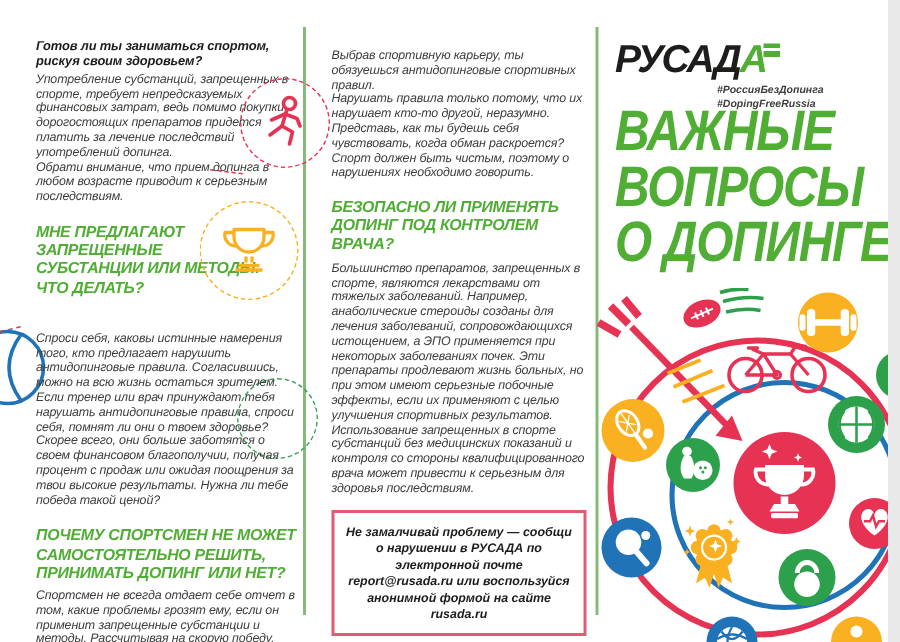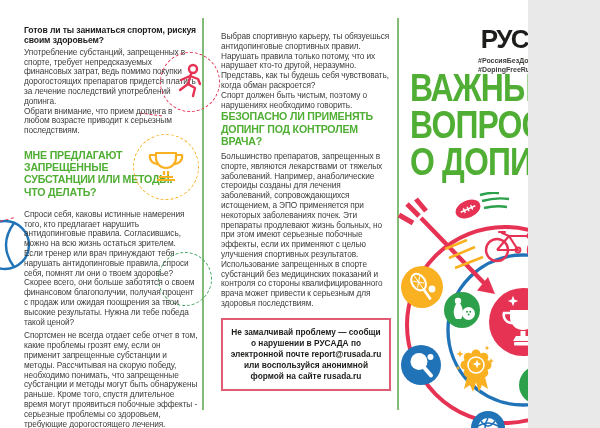--- a/index.html
+++ b/index.html
@@ -1,31 +1,31 @@
 <!DOCTYPE html>
 <html><head>
 <meta charset="utf-8">
 <style>
   html,body{margin:0;padding:0;background:#e9e9e9;}
-  #page{position:relative;width:528px;height:428px;background:#ffffff;overflow:hidden;
-        font-family:"Liberation Sans",sans-serif;color:#3d3d3b;}
+  #page{position:relative;width:592px;height:428px;background:#ffffff;overflow:hidden;
+        font-family:"Liberation Sans",sans-serif;color:#3d3d3b;font-style:italic;}
   .divider{position:absolute;top:18px;height:392px;width:2px;background:#83bc77;}
   
   .col{position:absolute;z-index:2;}
   #col1{left:24px;top:25px;width:174px;}
   #col2{left:221px;top:27px;width:170px;}
   .h-black{font-size:8.6px;font-weight:bold;color:#1d1d1b;line-height:10.4px;letter-spacing:-0.1px;}
   .h-green{font-size:10.6px;font-weight:bold;color:#4fae33;line-height:12.2px;letter-spacing:-0.2px;text-transform:uppercase;}
   .body-text{font-size:8.3px;line-height:9.8px;letter-spacing:-0.1px;white-space:pre-line;color:#3d3d3b;}
   .mt2{margin-top:2px;} .mt4{margin-top:4px;} .mt5{margin-top:5px;}
-  .mt6{margin-top:12px;} .mt12{} .mt13{margin-top:13px;}
+  .mt6{margin-top:23px;} .mt12{margin-top:12px;} .mt13{margin-top:13px;}
   .notice{margin-top:9px;border:2px solid #e05c72;padding:7px 5px;text-align:center;
           font-size:8.3px;font-weight:bold;color:#1d1d1b;line-height:11px;}
   
-  #logo{position:absolute;left:410px;top:26px;width:180px;text-align:right;z-index:2;
+  #logo{position:absolute;left:410px;top:26px;width:180px;z-index:2;
         font-weight:bold;font-size:26px;line-height:26px;letter-spacing:-1.5px;color:#1d1d1b;white-space:nowrap;}
   #logo .accent{color:#4fae33;}
   .logo-bars{display:inline-block;width:11px;margin-left:-1px;vertical-align:8px;}
   .logo-bars div{height:3.2px;background:#4fae33;margin:2.6px 0;}
   #hashtags{position:absolute;left:478px;top:57px;z-index:2;font-size:7px;font-weight:600;
             line-height:8.8px;color:#3d3d3b;letter-spacing:0;}
   #title{position:absolute;left:410px;top:70px;z-index:2;color:#4fae33;font-weight:bold;
          font-size:38px;line-height:37px;letter-spacing:-1px;transform:scaleX(0.84);
          transform-origin:left top;white-space:nowrap;}
   
@@ -47,20 +47,21 @@
   <div class="divider" style="left:202px;"></div>
   <div class="divider" style="left:397px;"></div>
 
   <div id="col1" class="col">
     <div class="h-black">Готов ли ты заниматься спортом, рискуя своим здоровьем?</div>
     <div class="body-text mt2">Употребление субстанций, запрещенных в спорте, требует непредсказуемых финансовых затрат, ведь помимо покупки дорогостоящих препаратов придется платить за лечение последствий употреблений допинга.
 Обрати внимание, что прием допинга в любом возрасте приводит к серьезным последствиям.</div>
     <div class="h-green mt13" style="width:150px;">МНЕ ПРЕДЛАГАЮТ ЗАПРЕЩЕННЫЕ СУБСТАНЦИИ ИЛИ МЕТОДЫ. ЧТО ДЕЛАТЬ?</div>
     <div class="body-text mt6">Спроси себя, каковы истинные намерения того, кто предлагает нарушить антидопинговые правила. Согласившись, можно на всю жизнь остаться зрителем.
 Если тренер или врач принуждают тебя нарушать антидопинговые правила, спроси себя, помнят ли они о твоем здоровье? Скорее всего, они больше заботятся о своем финансовом благополучии, получая процент с продаж или ожидая поощрения за твои высокие результаты. Нужна ли тебе победа такой ценой?</div>
+    <div class="h-green mt13">ПОЧЕМУ СПОРТСМЕН НЕ МОЖЕТ САМОСТОЯТЕЛЬНО РЕШИТЬ, ПРИНИМАТЬ ДОПИНГ ИЛИ НЕТ?</div>
     <div class="body-text mt4">Спортсмен не всегда отдает себе отчет в том, какие проблемы грозят ему, если он применит запрещенные субстанции и методы. Рассчитывая на скорую победу, необходимо понимать, что запрещенные субстанции и методы могут быть обнаружены раньше. Кроме того, спустя длительное время могут проявиться побочные эффекты - серьезные проблемы со здоровьем, требующие дорогостоящего лечения.</div>
   </div>
 
   <div id="col2" class="col">
     <div class="body-text mt5">Выбрав спортивную карьеру, ты обязуешься антидопинговые спортивных правил.
 Нарушать правила только потому, что их нарушает кто-то другой, неразумно. Представь, как ты будешь себя чувствовать, когда обман раскроется?
 Спорт должен быть чистым, поэтому о нарушениях необходимо говорить.</div>
     <div class="h-green mt12">БЕЗОПАСНО ЛИ ПРИМЕНЯТЬ ДОПИНГ ПОД КОНТРОЛЕМ ВРАЧА?</div>
     <div class="body-text mt5">Большинство препаратов, запрещенных в спорте, являются лекарствами от тяжелых заболеваний. Например, анаболические стероиды созданы для лечения заболеваний, сопровождающихся истощением, а ЭПО применяется при некоторых заболеваниях почек. Эти препараты продлевают жизнь больных, но при этом имеют серьезные побочные эффекты, если их применяют с целью улучшения спортивных результатов.
 Использование запрещенных в спорте субстанций без медицинских показаний и контроля со стороны квалифицированного врача может привести к серьезным для здоровья последствиям.</div>

